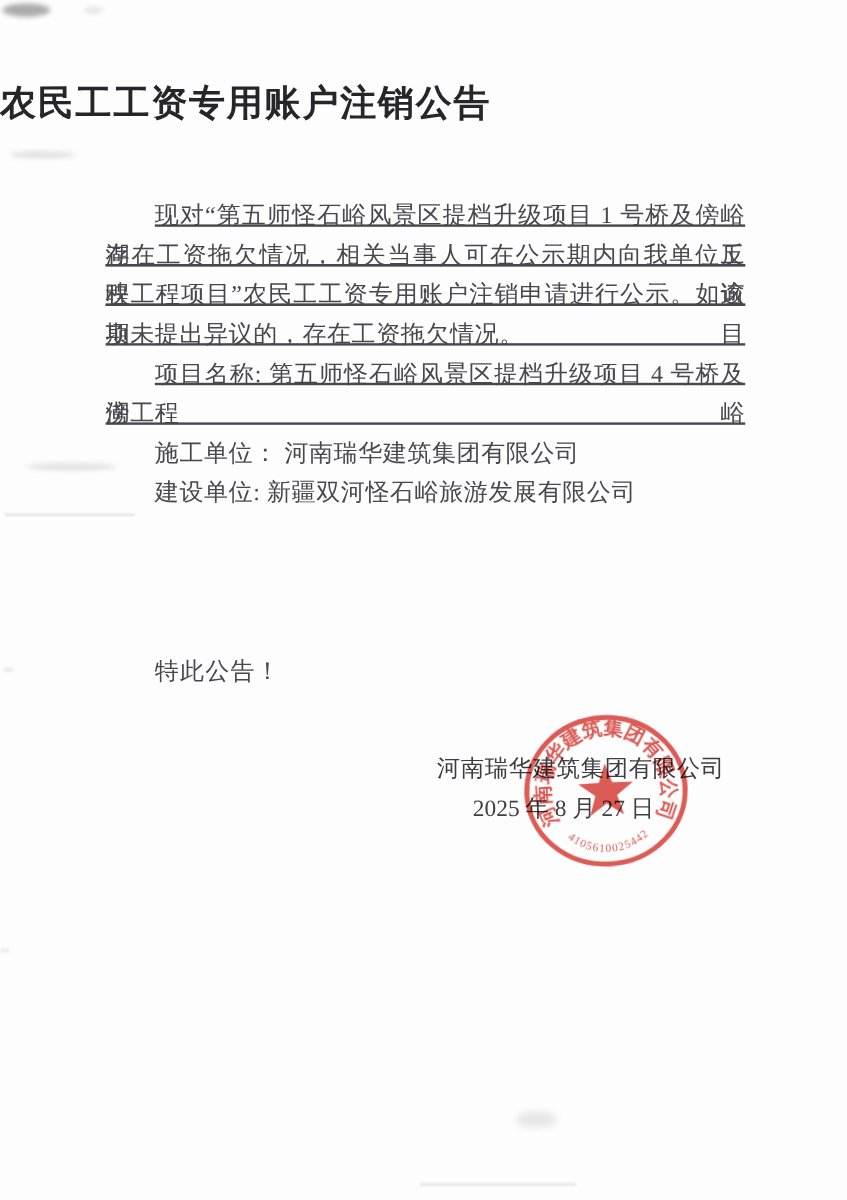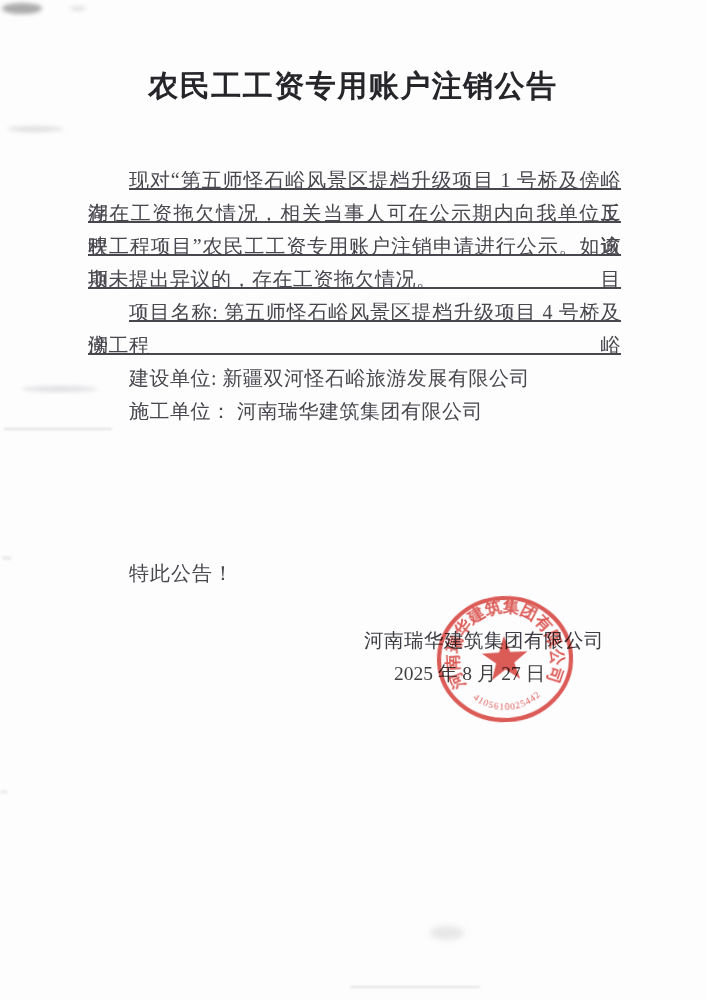--- a/index.html
+++ b/index.html
@@ -7,21 +7,21 @@
     position:relative;
     width:706px;height:1000px;
     margin:0 auto;
     background:#fdfdfe;
     overflow:hidden;
     font-family:"Liberation Serif","DejaVu Serif",serif;
   }
   .title{
     position:absolute;
     top:66px;left:0;width:706px;
-    text-align:center;
+    text-align:left;
     font-size:30px;
     font-weight:700;
     letter-spacing:1.5px;
     color:#26262a;
   }
   .body-block{
     position:absolute;
     top:164px;left:88px;width:533px;
     font-size:20px;
     line-height:33px;
@@ -32,21 +32,21 @@
   .indent{padding-left:41px;}
   .jfull{
     white-space:normal;
     text-align:justify;
     text-align-last:justify;
     text-decoration:underline;
   }
   .indent.jfull{padding-left:0;text-indent:41px;}
   .closing{
     position:absolute;
-    top:560px;left:129px;
+    top:546px;left:129px;
     font-size:20px;
     color:#47474d;
     letter-spacing:1px;
   }
   .sig-company{
     position:absolute;
     top:627px;left:364px;
     font-size:19.5px;
     letter-spacing:0.5px;
     color:#3c3c42;
@@ -94,22 +94,22 @@
 
   <div class="title">农民工工资专用账户注销公告</div>
 
   <div class="body-block">
     <div class="line indent jfull">现对“第五师怪石峪风景区提档升级项目 1 号桥及傍峪湖工</div>
     <div class="line jfull">存在工资拖欠情况，相关当事人可在公示期内向我单位反映；逾</div>
     <div class="line jfull">程工程项目”农民工工资专用账户注销申请进行公示。如该项目</div>
     <div class="line">期未提出异议的，存在工资拖欠情况。</div>
     <div class="line indent jfull">项目名称: 第五师怪石峪风景区提档升级项目 4 号桥及傍峪</div>
     <div class="line">湖工程</div>
+    <div class="line indent">施工单位： 河南瑞华建筑集团有限公司</div>
     <div class="line indent">建设单位: 新疆双河怪石峪旅游发展有限公司</div>
-    <div class="line indent">施工单位： 河南瑞华建筑集团有限公司</div>
   </div>
 
   <div class="closing">特此公告！</div>
 
   <div class="sig-company">河南瑞华建筑集团有限公司</div>
   <div class="sig-date">2025 年 8 月 27 日</div>
 
   <svg class="seal" viewBox="-95 -95 190 190" xmlns="http://www.w3.org/2000/svg">
     <ellipse class="ring" cx="0" cy="0" rx="66" ry="61" fill="none" stroke-width="4.2"></ellipse>
     <polygon class="star" points="0,-23 5.6,-6.8 22.8,-6.4 9.1,4.0 14.1,20.4 0,10.6 -14.1,20.4 -9.1,4.0 -22.8,-6.4 -5.6,-6.8"></polygon>

